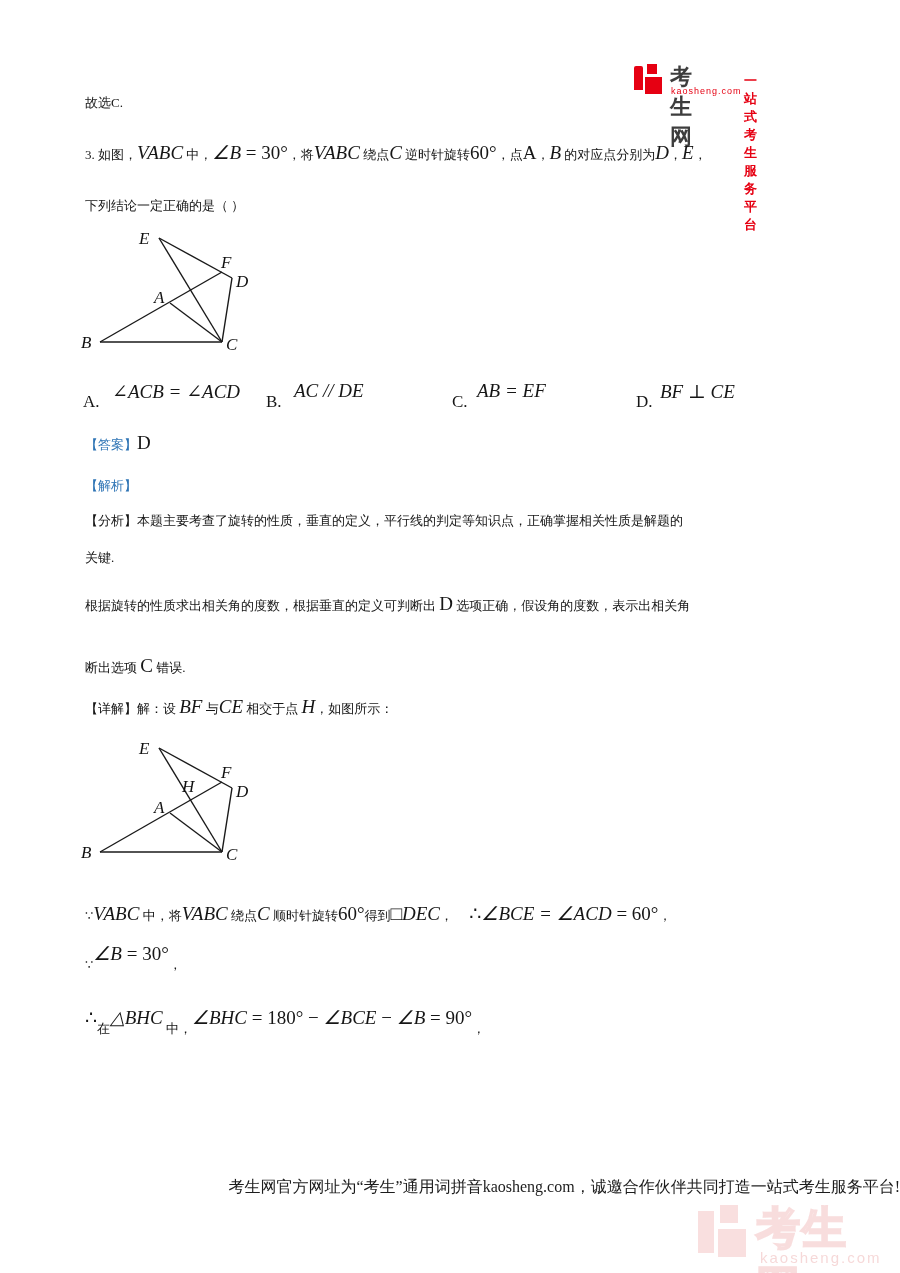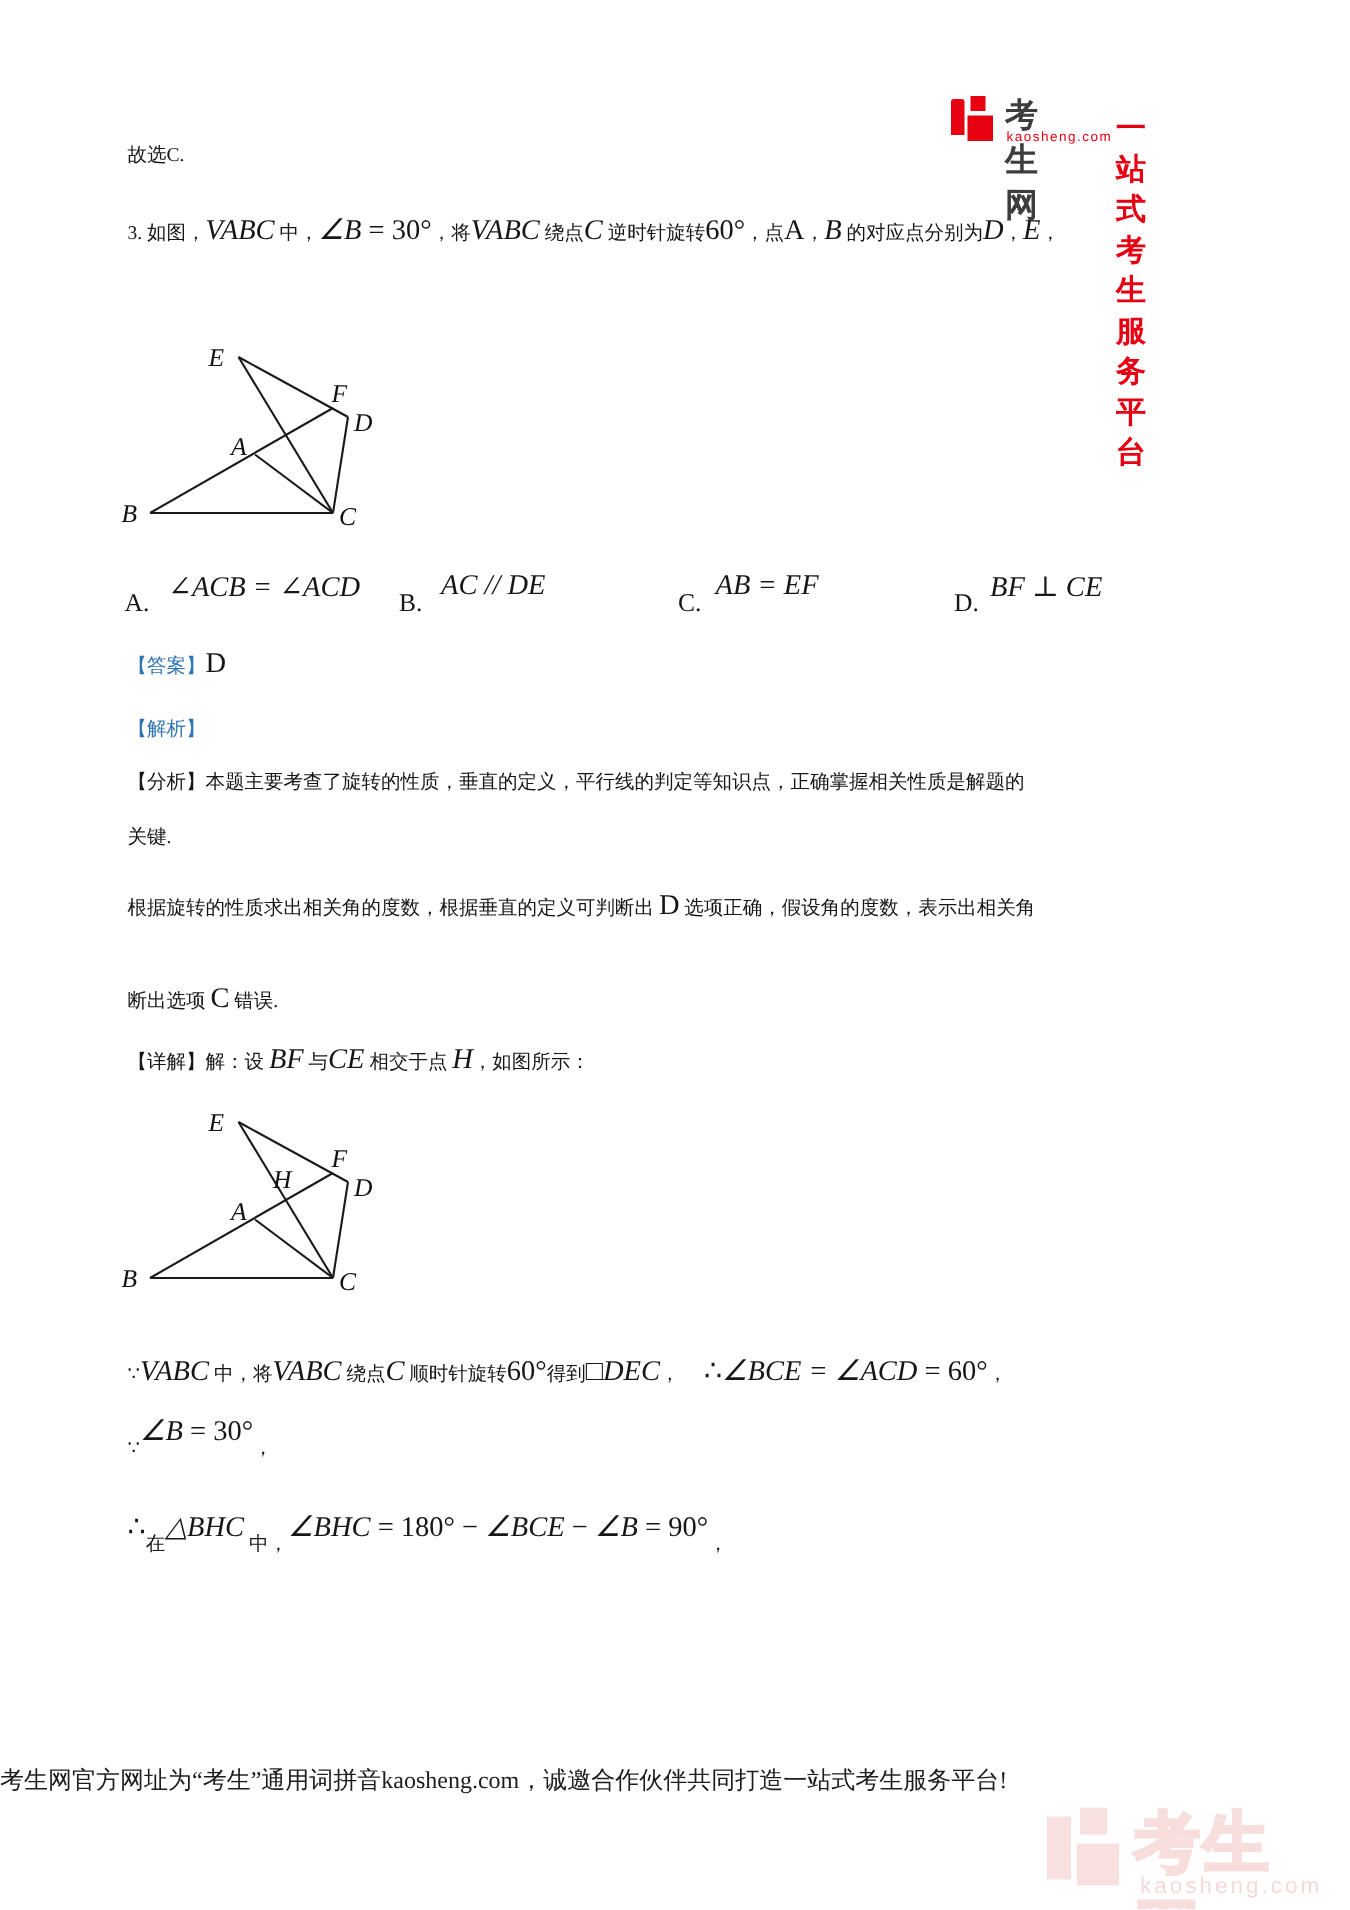--- a/index.html
+++ b/index.html
@@ -16,34 +16,34 @@
 
   
   .brand-row { position:absolute; top:62px; left:634px; height:40px; }
   .brand-icon { position:absolute; left:0; top:2px; width:30px; height:32px; }
   .brand-icon .blk { position:absolute; background:#E60012; }
   .b1 { left:0; top:2px; width:9px; height:24px; border-radius:2px 2px 0 0; }
   .b2 { left:13px; top:0; width:10px; height:10px; }
   .b3 { left:11px; top:13px; width:17px; height:17px; }
   .brand-text { position:absolute; left:36px; top:0px; font-weight:bold; font-size:22px; color:#3d3d3d; letter-spacing:1px; font-family:"Liberation Sans",sans-serif; }
   .brand-sub { position:absolute; left:37px; top:24px; font-size:9px; color:#E60012; letter-spacing:1px; font-family:"Liberation Sans",sans-serif; }
-  .brand-tag { position:absolute; left:110px; top:10px; font-weight:bold; font-size:20px; color:#E60012; letter-spacing:2px; font-family:"Liberation Sans",sans-serif; }
+  .brand-tag { position:absolute; left:110px; top:10px; font-weight:bold; font-size:13px; color:#E60012; letter-spacing:2px; font-family:"Liberation Sans",sans-serif; }
 
   
   .sc  { font-size:13px; }
   .sm  { font-size:19px; font-style:italic; font-family:"Liberation Serif",serif; }
   .sn  { font-size:19px; font-family:"Liberation Serif",serif; }
   .smr { font-size:19px; font-style:italic; font-family:"Liberation Serif",serif; position:relative; top:-9px; }
   .snr { font-size:19px; font-family:"Liberation Serif",serif; position:relative; top:-9px; }
 
   .blue { color:#2E74B5; }
   .opt-label { font-size:17px; }
   .opt-math  { font-size:19px; font-style:italic; }
 
-  .footer { position:absolute; top:1177px; left:0; width:100%; text-align:left; font-size:16px; color:#1c1c1c; }
+  .footer { position:absolute; top:1177px; left:0; width:100%; text-align:right; font-size:16px; color:#1c1c1c; }
 
   
   svg.fig { position:absolute; overflow:visible; }
   svg.fig line { stroke:#1a1a1a; stroke-width:1.4; }
   svg.fig text { font-family:"Liberation Serif",serif; font-style:italic; font-size:17px; fill:#111; }
 
   
   .wm { position:absolute; left:698px; top:1203px; width:190px; height:66px; opacity:0.55; }
   .wm .blk { position:absolute; background:#F5C6C6; }
   .w1 { left:0;  top:8px;  width:16px; height:42px; }
@@ -65,20 +65,21 @@
         <div class="blk b3"></div>
     </div>
     <div class="brand-text">考生网</div>
     <div class="brand-sub">kaosheng.com</div>
     <div class="brand-tag">一站式考生服务平台</div>
   </div>
 
   <div class="abs sc" style="top:94px; left:85px;">故选C.</div>
 
   <div class="abs" style="top:141px; left:85px;"><span class="sc">3. 如图，</span><span class="sm">VABC</span><span class="sc"> 中，</span><span class="sm">∠B</span><span class="sn"> = 30°</span><span class="sc">，将</span><span class="sm">VABC</span><span class="sc"> 绕点</span><span class="sm">C</span><span class="sc"> 逆时针旋转</span><span class="sn">60°</span><span class="sc">，点</span><span class="sn">A</span><span class="sc">，</span><span class="sm">B</span><span class="sc"> 的对应点分别为</span><span class="sm">D</span><span class="sc">，</span><span class="sm">E</span><span class="sc">，</span></div>
+  <div class="abs sc" style="top:197px; left:85px;">下列结论一定正确的是（      ）</div>
 
   <svg class="fig" style="left:75px; top:223px;" width="185" height="140" viewBox="0 0 185 140">
       <line x1="25" y1="119" x2="147" y2="119"></line>
       <line x1="25" y1="119" x2="147" y2="49"></line>
       <line x1="95" y1="80" x2="147" y2="119"></line>
       <line x1="84" y1="15" x2="157" y2="55"></line>
       <line x1="84" y1="15" x2="147" y2="119"></line>
       <line x1="157" y1="55" x2="147" y2="119"></line>
       <text x="64" y="21">E</text>
       <text x="146" y="45">F</text>

